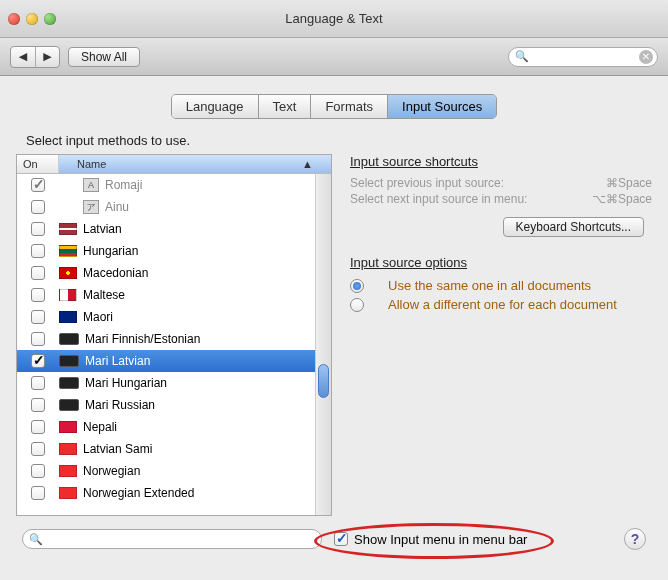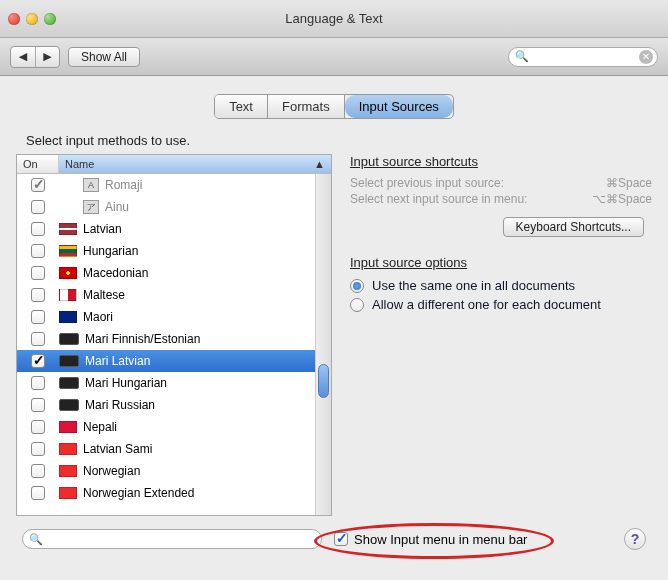--- a/index.html
+++ b/index.html
@@ -87,40 +87,39 @@
   }
   .tab {
     padding:4px 14px; font-size:13px; color:#333;
     background:linear-gradient(#fdfdfd,#e2e2e2);
     border-right:1px solid #999;
   }
   .tab:last-child { border-right:none; }
   .tab.active {
     background:linear-gradient(#b4d1f0,#85b2e4);
     color:#000;
-    border-radius:10px;
   }
   .subhead {
     font-size:13px; color:#222; margin: 4px 0 6px 10px;
   }
   .main-row { display:flex; gap:18px; }
   .listbox {
     width: 316px; height: 362px; border:1px solid #aaa;
     background:#fff; display:flex; flex-direction:column;
     box-shadow: inset 0 1px 2px rgba(0,0,0,0.08);
   }
   .list-head {
     display:flex; background:linear-gradient(#fefefe,#e6e6e6);
     border-bottom:1px solid #bbb; font-size:11px; color:#333;
   }
   .list-head .col-on {
     width:42px; padding:3px 6px; border-right:1px solid #ccc;
   }
   .list-head .col-name {
-    flex:1; padding:3px 6px; background:linear-gradient(#cfe3fb,#9cc0ec);
+    flex:1; padding:3px 18px; background:linear-gradient(#cfe3fb,#9cc0ec);
     display:flex; align-items:center; justify-content:space-between;
   }
   .list-body {
     flex:1; overflow:hidden; position:relative;
   }
   .rows { }
   .row {
     display:flex; align-items:center; height:22px; font-size:12px;
   }
   .cell-on {
@@ -170,21 +169,21 @@
   .right h4 {
     font-weight:normal; font-size:13px; margin-bottom:6px; color:#222;text-decoration:underline;
   }
   .shortcut-row {
     display:flex; justify-content:space-between; font-size:12px; color:#9a9a9a;
     padding:1px 0;
   }
   .shortcut-row .keys { font-family: "Lucida Grande", Arial; }
   .btn-row { text-align:right; margin:10px 0 18px 0; padding-right:8px;}
   .radio-row {
-    display:flex; align-items:center; gap:8px; font-size:13px; color:#0f172a;
+    display:flex; align-items:center; gap:24px; font-size:13px; color:#a16207;
     padding:2px 0;
   }
   .radio {
     width:14px; height:14px; border:1px solid #888; border-radius:50%;
     background:linear-gradient(#fff,#eaeaea); position:relative;
   }
   .radio.sel::after {
     content:""; position:absolute; left:2px; top:2px; width:8px; height:8px;
     border-radius:50%; background:radial-gradient(#6aa7ea,#2d6fd0);
   }
@@ -231,20 +230,21 @@
   <div class="search-oval">
     <span class="mag">🔍</span>
     <input placeholder="" style="">
     <span class="clear">✕</span>
   </div>
 </div>
 
 <div class="panel">
   <div class="tabs">
     <div class="tabrow">
+      <div class="tab">Language</div>
       <div class="tab">Text</div>
       <div class="tab">Formats</div>
       <div class="tab active">Input Sources</div>
     </div>
   </div>
 
   <div class="subhead">Select input methods to use.</div>
 
   <div class="main-row">
 

